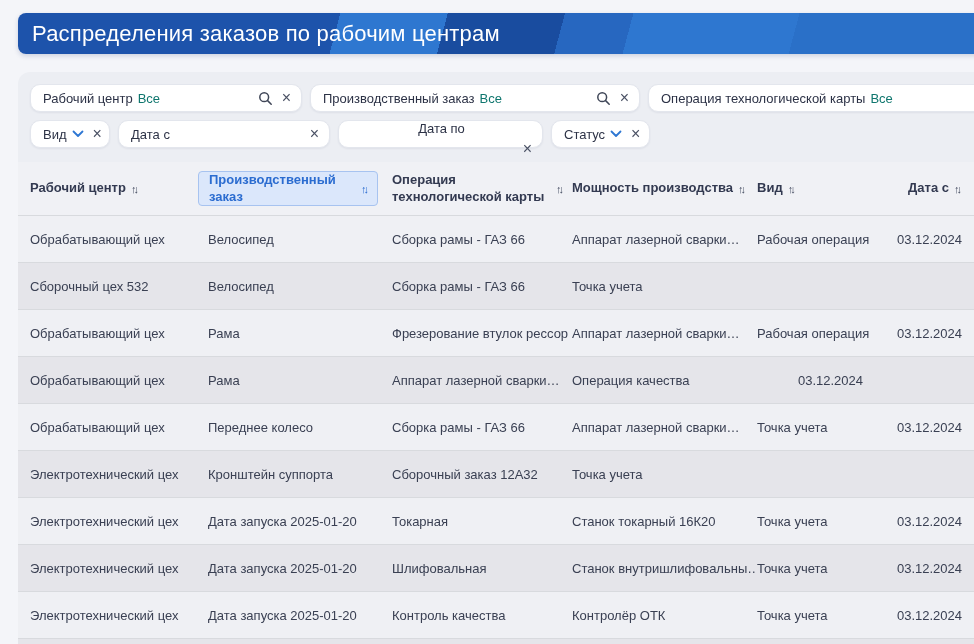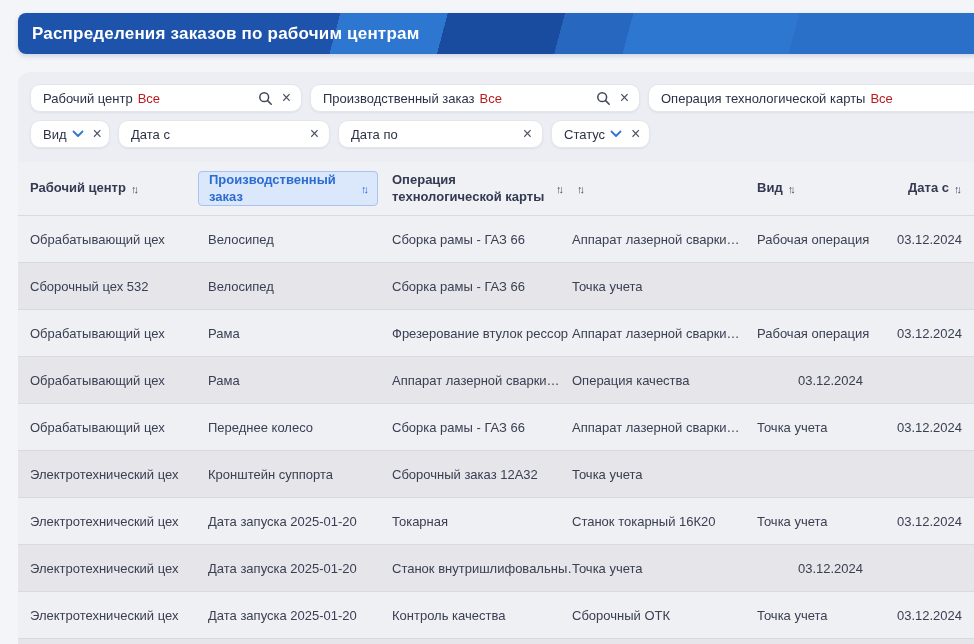--- a/index.html
+++ b/index.html
@@ -19,48 +19,48 @@
     background: linear-gradient(105deg,
       #1d53ab 0%, #1d53ab 33%,
       #2e77d0 33%, #2e77d0 44%,
       #194c9f 44%, #194c9f 56%,
       #2767c0 56%, #2767c0 63%,
       #2e77d0 63%, #2e77d0 80%,
       #2a70c8 80%, #2a70c8 100%);
     box-shadow: 0 2px 5px rgba(25,50,110,.18);
     display: flex; align-items: center; padding-left: 14px;
   }
-  .banner-title { color: #ffffff; font-size: 17px; font-weight: bold; letter-spacing: .2px; }
+  .banner-title { color: #ffffff; font-size: 22px; font-weight: normal; letter-spacing: .2px; }
 
   
   .panel {
     position: absolute; left: 18px; top: 72px; right: -10px; bottom: -10px;
     background: #eceef3;
     border-radius: 12px 0 0 0;
   }
 
   
   .filters { padding: 12px 0 0 12px; }
   .filter-row { display: flex; gap: 8px; margin-bottom: 8px; }
   .pill {
     height: 28px; display: flex; align-items: center; gap: 5px;
     background: #ffffff; border: 1px solid #e3e6ed; border-radius: 10px;
     box-shadow: 0 1px 2px rgba(25,39,80,.07);
     padding: 0 10px 0 12px; font-size: 13px; color: #2c3246; white-space: nowrap;
     cursor: pointer;
   }
-  .pill .value { color: #b91c1c; }
+  .pill .value { color: #0f766e; }
   .pill .icons { margin-left: auto; display: flex; align-items: center; gap: 9px; }
   .clear-x { color: #4a5164; font-size: 16px; line-height: 1; font-weight: normal; }
   .p-workcenter { width: 272px; }
   .p-order { width: 330px; }
   .p-routeop { flex: 1; margin-right: -24px; }
   .p-kind { width: 80px; }
   .p-datefrom { width: 212px; }
-  .p-dateto { width: 205px; }
+  .p-dateto { width: 205px; flex-direction: column; }
   .p-status { width: 99px; text-align: center; }
 
   
   .table { margin-top: 14px; }
   .grid-cols {
     display: grid;
     grid-template-columns: 190px 184px 180px 185px 128px 1fr;
     align-items: center;
   }
   .thead {
@@ -193,20 +193,21 @@
         <span class="th-hl">
           <span class="label">Производственный заказ</span>
           <span class="sort">↑↓</span>
         </span>
       </div>
       <div class="th c3">
         <span class="label">Операция технологической карты</span>
         <span class="sort">↑↓</span>
       </div>
       <div class="th c4">
+        <span class="label">Мощность производства</span>
         <span class="sort">↑↓</span>
       </div>
       <div class="th c5">
         <span class="label">Вид</span>
         <span class="sort">↑↓</span>
       </div>
       <div class="th c6">
         <span class="label">Дата с</span>
         <span class="sort">↑↓</span>
       </div>
@@ -268,30 +269,31 @@
       <div class="td c2">Дата запуска 2025-01-20</div>
       <div class="td c3">Токарная</div>
       <div class="td c4">Станок токарный 16К20</div>
       <div class="td c5">Точка учета</div>
       <div class="td c6">03.12.2024</div>
     </div>
 
     <div class="row alt grid-cols">
       <div class="td c1">Электротехнический цех</div>
       <div class="td c2">Дата запуска 2025-01-20</div>
+      <div class="td c3">Шлифовальная</div>
       <div class="td c4">Станок внутришлифовальны…</div>
       <div class="td c5">Точка учета</div>
       <div class="td c6">03.12.2024</div>
     </div>
 
     <div class="row grid-cols">
       <div class="td c1">Электротехнический цех</div>
       <div class="td c2">Дата запуска 2025-01-20</div>
       <div class="td c3">Контроль качества</div>
-      <div class="td c4">Сборочный ОТК</div>
+      <div class="td c4">Контролёр ОТК</div>
       <div class="td c5">Точка учета</div>
       <div class="td c6">03.12.2024</div>
     </div>
 
     <div class="row alt grid-cols">
       <div class="td c1"></div>
       <div class="td c2"></div>
       <div class="td c3"></div>
       <div class="td c4"></div>
       <div class="td c5"></div>

